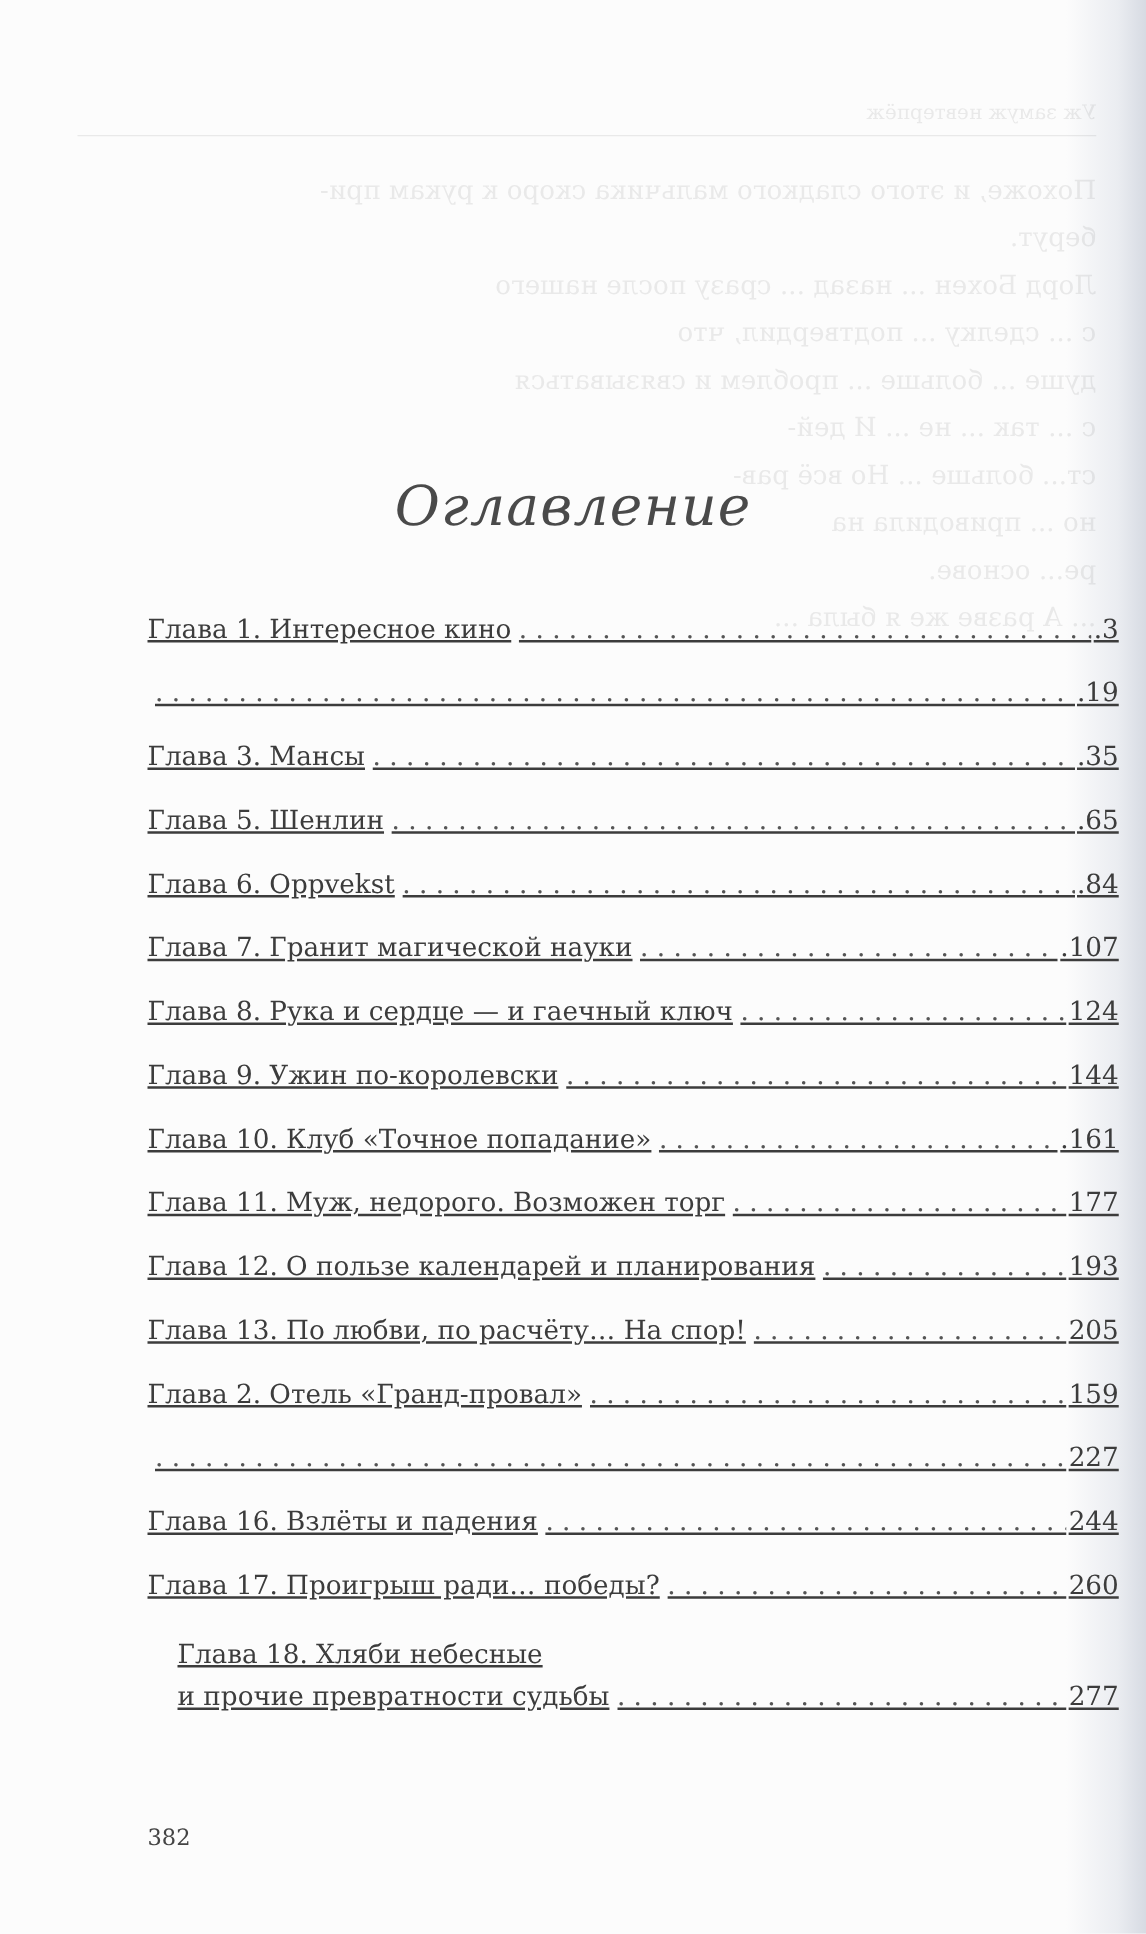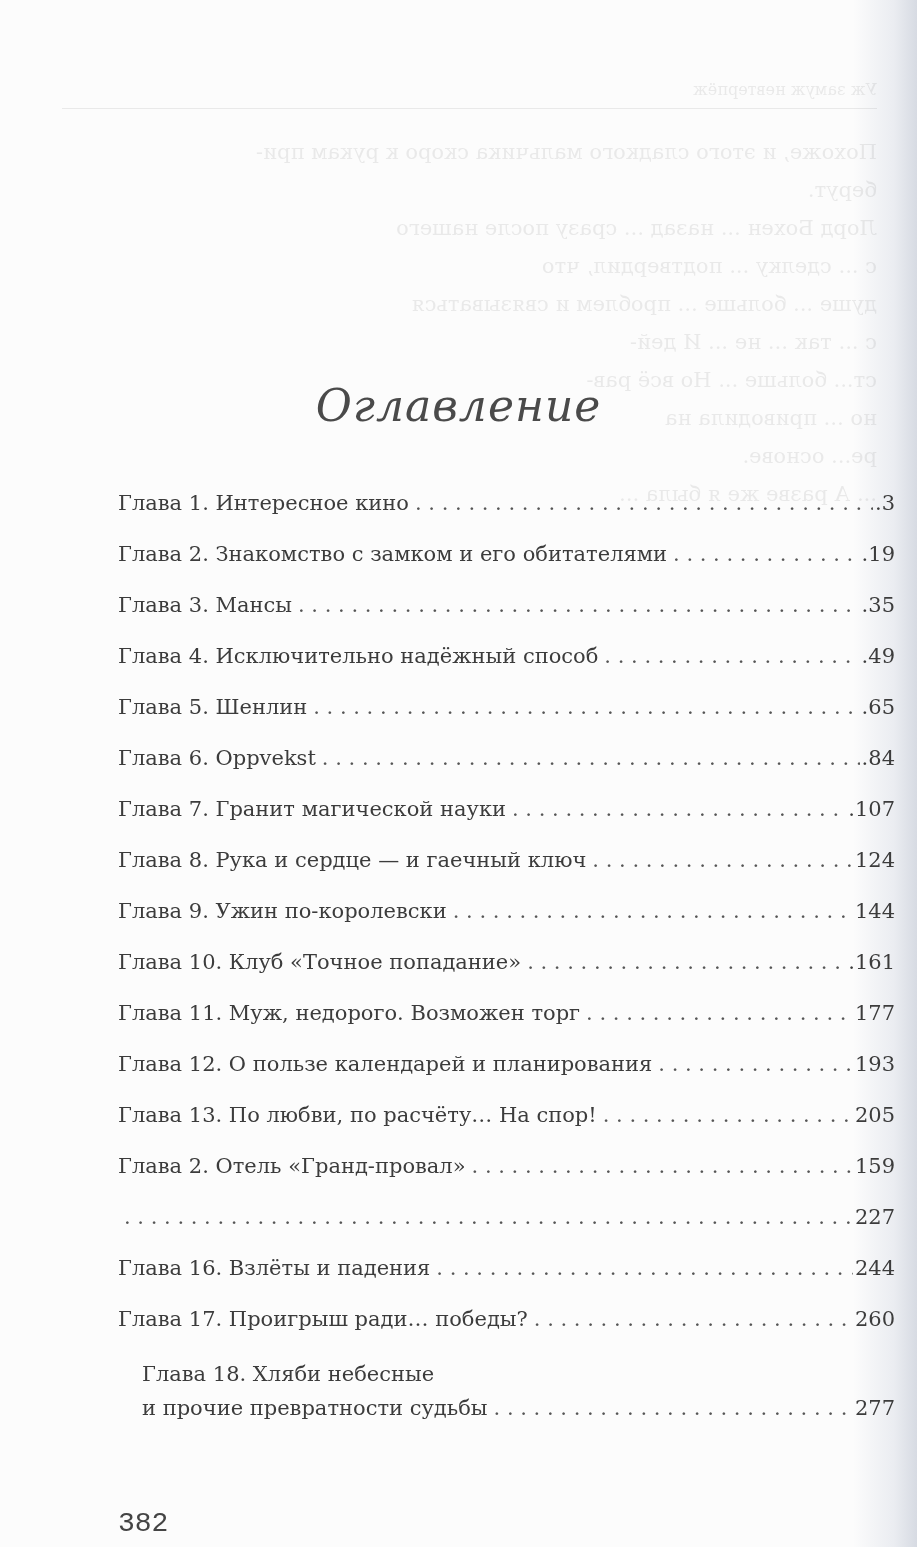--- a/index.html
+++ b/index.html
@@ -84,20 +84,21 @@
     .toc-item.two-line {
       height: 86px;
       line-height: 34px;
       padding-top: 12px;
       margin-left: 24px;
     }
     .toc-row {
       display: flex;
       align-items: flex-end;
       width: 100%;
+      text-decoration: underline;
     }
     .toc-label {
       white-space: nowrap;
       flex: 0 0 auto;
     }
     .toc-leader {
       flex: 1 1 auto;
       overflow: hidden;
       white-space: nowrap;
       margin: 0 2px 0 6px;
@@ -109,25 +110,24 @@
       letter-spacing: 0;
     }
     .toc-page {
       flex: 0 0 auto;
       white-space: nowrap;
       text-align: right;
     }
     .page-number {
       position: absolute;
       left: 118px;
-      top: 1508px;
-      font-size: 28px;
+      top: 1460px;
+      font-size: 18px;
       color: #444;
       margin: 0;
-      font-family: Liberation Mono, monospace;
     }
   </style>
 </head>
 <body>
 
 <div class="page">
 
   <div class="bleed">
     <div class="bl-header">Уж замуж невтерпёж</div>
     <div class="bl-rule"></div>
@@ -148,37 +148,29 @@
   <ul class="toc">
     <li class="toc-item">
         <div class="toc-row">
           <span class="toc-label">Глава 1. Интересное кино</span>
           <span class="toc-leader"></span>
           <span class="toc-page">.3</span>
         </div>
       </li>
     <li class="toc-item">
         <div class="toc-row">
-          <span class="toc-label">Глава 2. Знакомство с замком и его обитателями</span>
           <span class="toc-leader"></span>
           <span class="toc-page">.19</span>
         </div>
       </li>
     <li class="toc-item">
         <div class="toc-row">
           <span class="toc-label">Глава 3. Мансы</span>
           <span class="toc-leader"></span>
           <span class="toc-page">.35</span>
-        </div>
-      </li>
-    <li class="toc-item">
-        <div class="toc-row">
-          <span class="toc-label">Глава 4. Исключительно надёжный способ</span>
-          <span class="toc-leader"></span>
-          <span class="toc-page">.49</span>
         </div>
       </li>
     <li class="toc-item">
         <div class="toc-row">
           <span class="toc-label">Глава 5. Шенлин</span>
           <span class="toc-leader"></span>
           <span class="toc-page">.65</span>
         </div>
       </li>
     <li class="toc-item">

